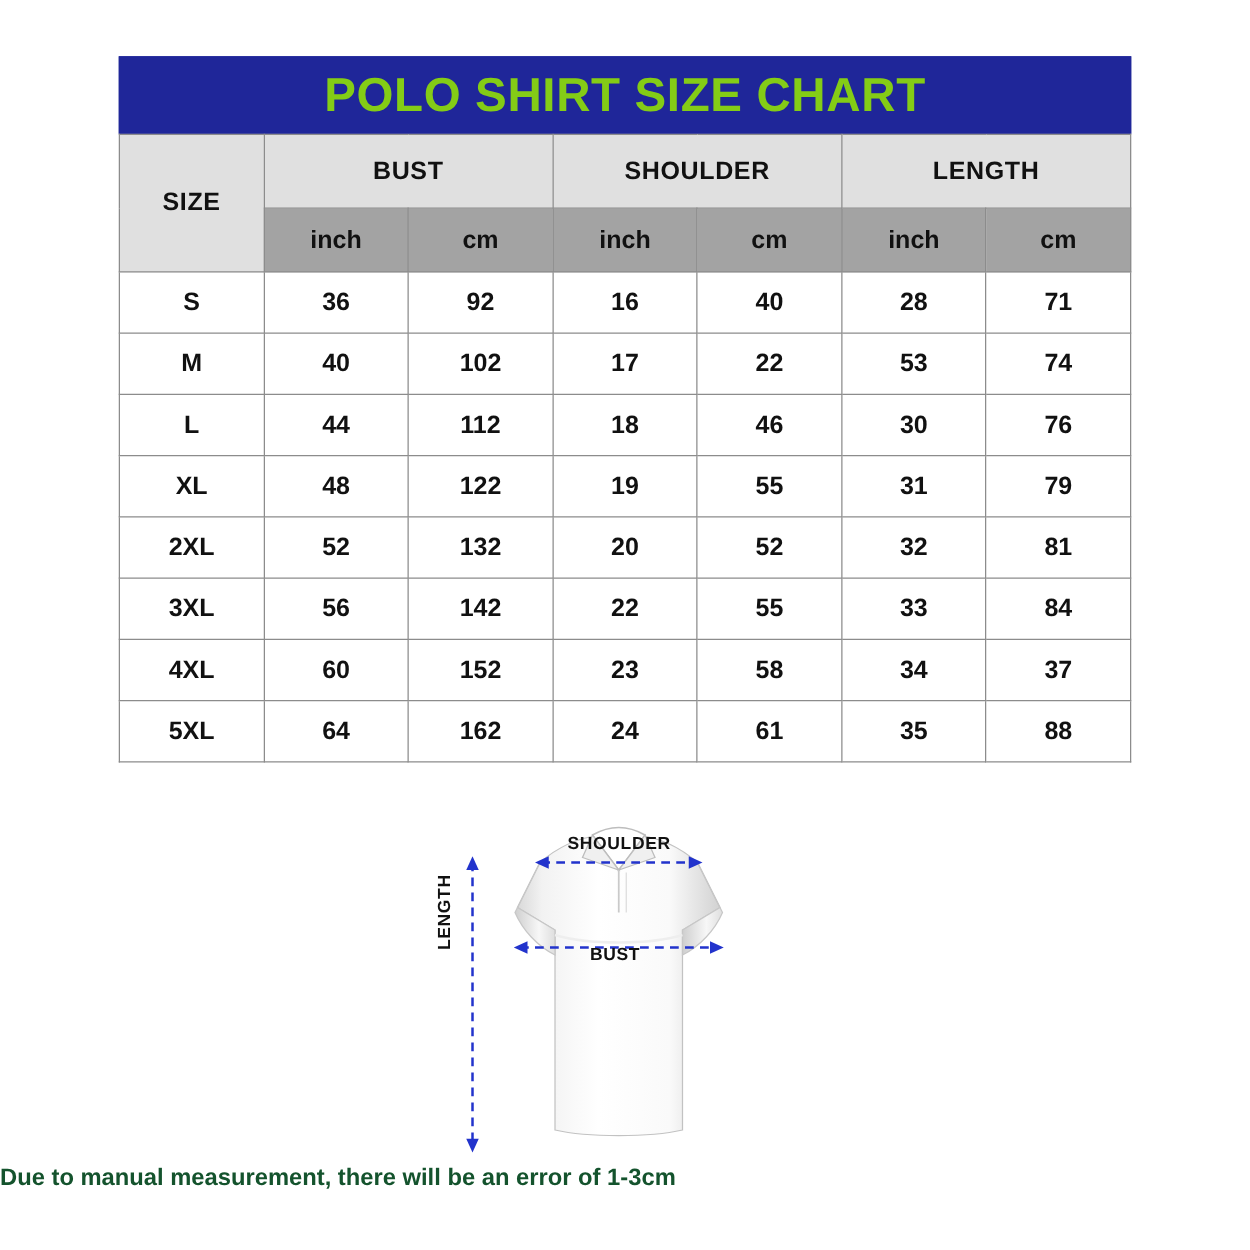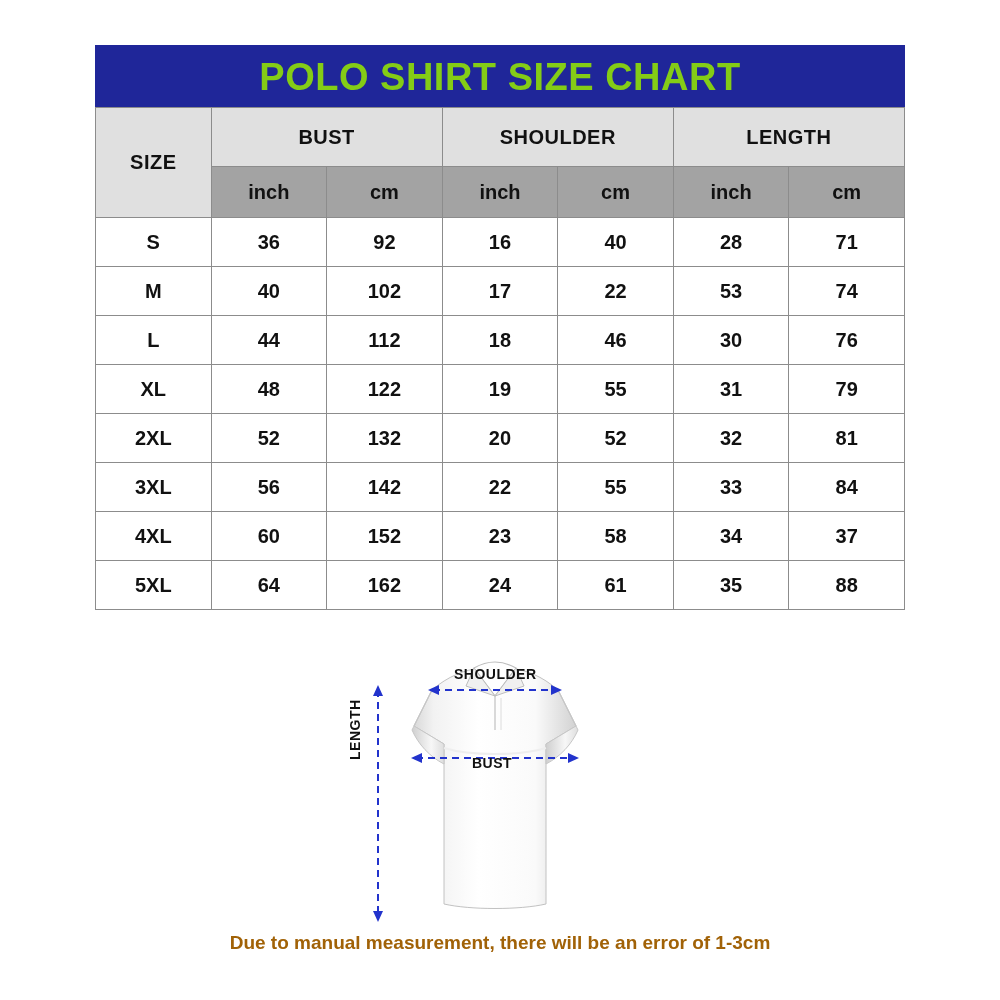--- a/index.html
+++ b/index.html
@@ -116,22 +116,21 @@
     transform: rotate(-90deg);
     transform-origin: left top;
     white-space: nowrap;
   }
 
   .footnote {
     position: absolute;
     left: 0;
     top: 932px;
     width: 1000px;
-    text-align: center;
-    color: #a16207;
+    color: #14532d;
     font-size: 19px;
     font-weight: bold;
   }
 </style>
 </head>
 <body>
 
 <div class="chart-wrap">
 
   <div class="chart-title">POLO SHIRT SIZE CHART</div>

